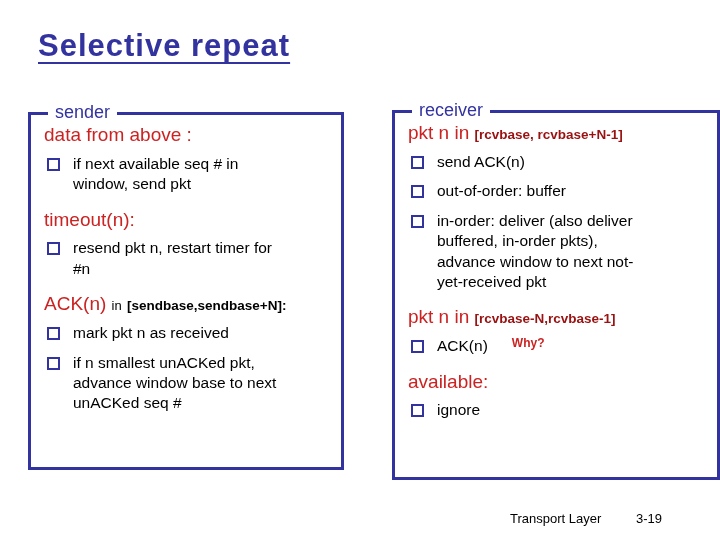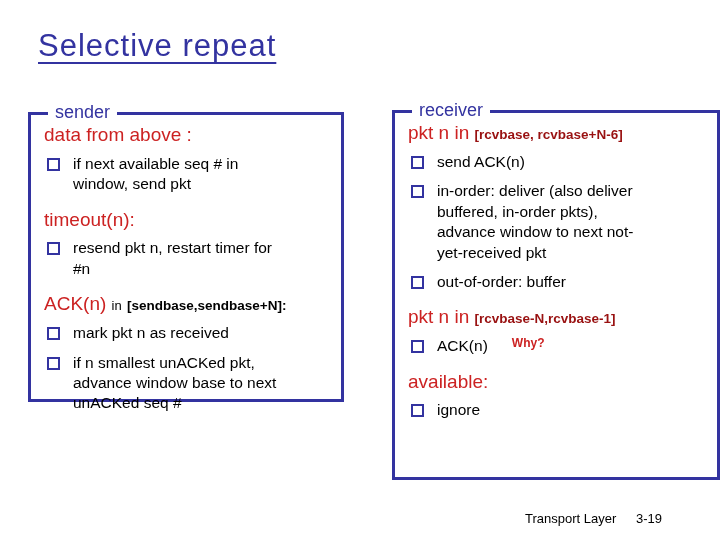--- a/index.html
+++ b/index.html
@@ -4,38 +4,38 @@
 <style>
   html,body{margin:0;padding:0;}
   body{
     width:720px;height:540px;position:relative;overflow:hidden;
     background:#ffffff;
     font-family:"Liberation Sans", sans-serif;
     color:#000;
   }
   .title{
     position:absolute;left:38px;top:28px;margin:0;
-    font-size:31px;font-weight:400;letter-spacing:1px;
+    font-size:31px;font-weight:700;letter-spacing:1px;
     color:var(--blue);
     text-decoration:underline;
     text-decoration-thickness:2px;
     text-underline-offset:6px;
   }
   .box{
     position:absolute;box-sizing:border-box;
     border:3px solid var(--blue);
     background:#fff;
     padding:8px 8px 0 13px;
   }
   .box-label{
     position:absolute;top:-14px;left:17px;
     background:#fff;padding:0 7px;
     font-size:18px;line-height:1.25;color:var(--blue);
   }
-  .sender-box{left:28px;top:112px;width:316px;height:290px;}
+  .sender-box{left:28px;top:112px;width:316px;height:358px;}
   .receiver-box{left:392px;top:110px;width:328px;height:370px;}
   .heading{font-size:19px;line-height:1.25;color:var(--red);margin:0 0 7px 0;}
   .heading.mt{margin-top:13px;}
   .hmid{color:#000;font-size:13px;}
   .hbracket{font-weight:700;font-size:13.5px;letter-spacing:0;}
   .hbracket.black{color:#000;}
   .hbracket.dred{color:var(--dark_red);}
   .bullet{
     display:flex;align-items:flex-start;
     margin:0 0 9px 3px;
@@ -47,21 +47,21 @@
     margin:4px 13px 0 0;background:#fff;
   }
   .w206{max-width:206px;}
   .w210{max-width:210px;}
   .w205{max-width:205px;}
   .why{color:var(--red);font-weight:700;margin-left:24px;font-size:12px;}
   .footer{
     position:absolute;right:58px;bottom:14px;
     font-size:13px;color:#000;
   }
-  .pg{margin-left:16px;}
+  .pg{margin-left:31px;}
 </style>
 </head>
 <body>
 
 <h1 class="title">Selective repeat</h1>
 
 <div class="box sender-box">
   <span class="box-label">sender</span>
 
   <div class="heading">data from above :</div>
@@ -89,33 +89,33 @@
     <span class="sq"></span>
     <span class="w205">if n smallest unACKed pkt, advance window base to next unACKed seq #</span>
   </div>
 </div>
 
 <div class="box receiver-box">
   <span class="box-label">receiver</span>
 
   <div class="heading">
     <span>pkt n in</span>
-    <span class="hbracket dred">[rcvbase, rcvbase+N-6]</span>
+    <span class="hbracket dred">[rcvbase, rcvbase+N-1]</span>
   </div>
   <div class="bullet">
     <span class="sq"></span>
     <span>send ACK(n)</span>
   </div>
   <div class="bullet">
     <span class="sq"></span>
-    <span class="w205">in-order: deliver (also deliver buffered, in-order pkts), advance window to next not-yet-received pkt</span>
+    <span>out-of-order: buffer</span>
   </div>
   <div class="bullet">
     <span class="sq"></span>
-    <span>out-of-order: buffer</span>
+    <span class="w205">in-order: deliver (also deliver buffered, in-order pkts), advance window to next not-yet-received pkt</span>
   </div>
 
   <div class="heading mt">
     <span>pkt n in</span>
     <span class="hbracket dred">[rcvbase-N,rcvbase-1]</span>
   </div>
   <div class="bullet">
     <span class="sq"></span>
     <span>ACK(n)</span>
     <span class="why">Why?</span>

